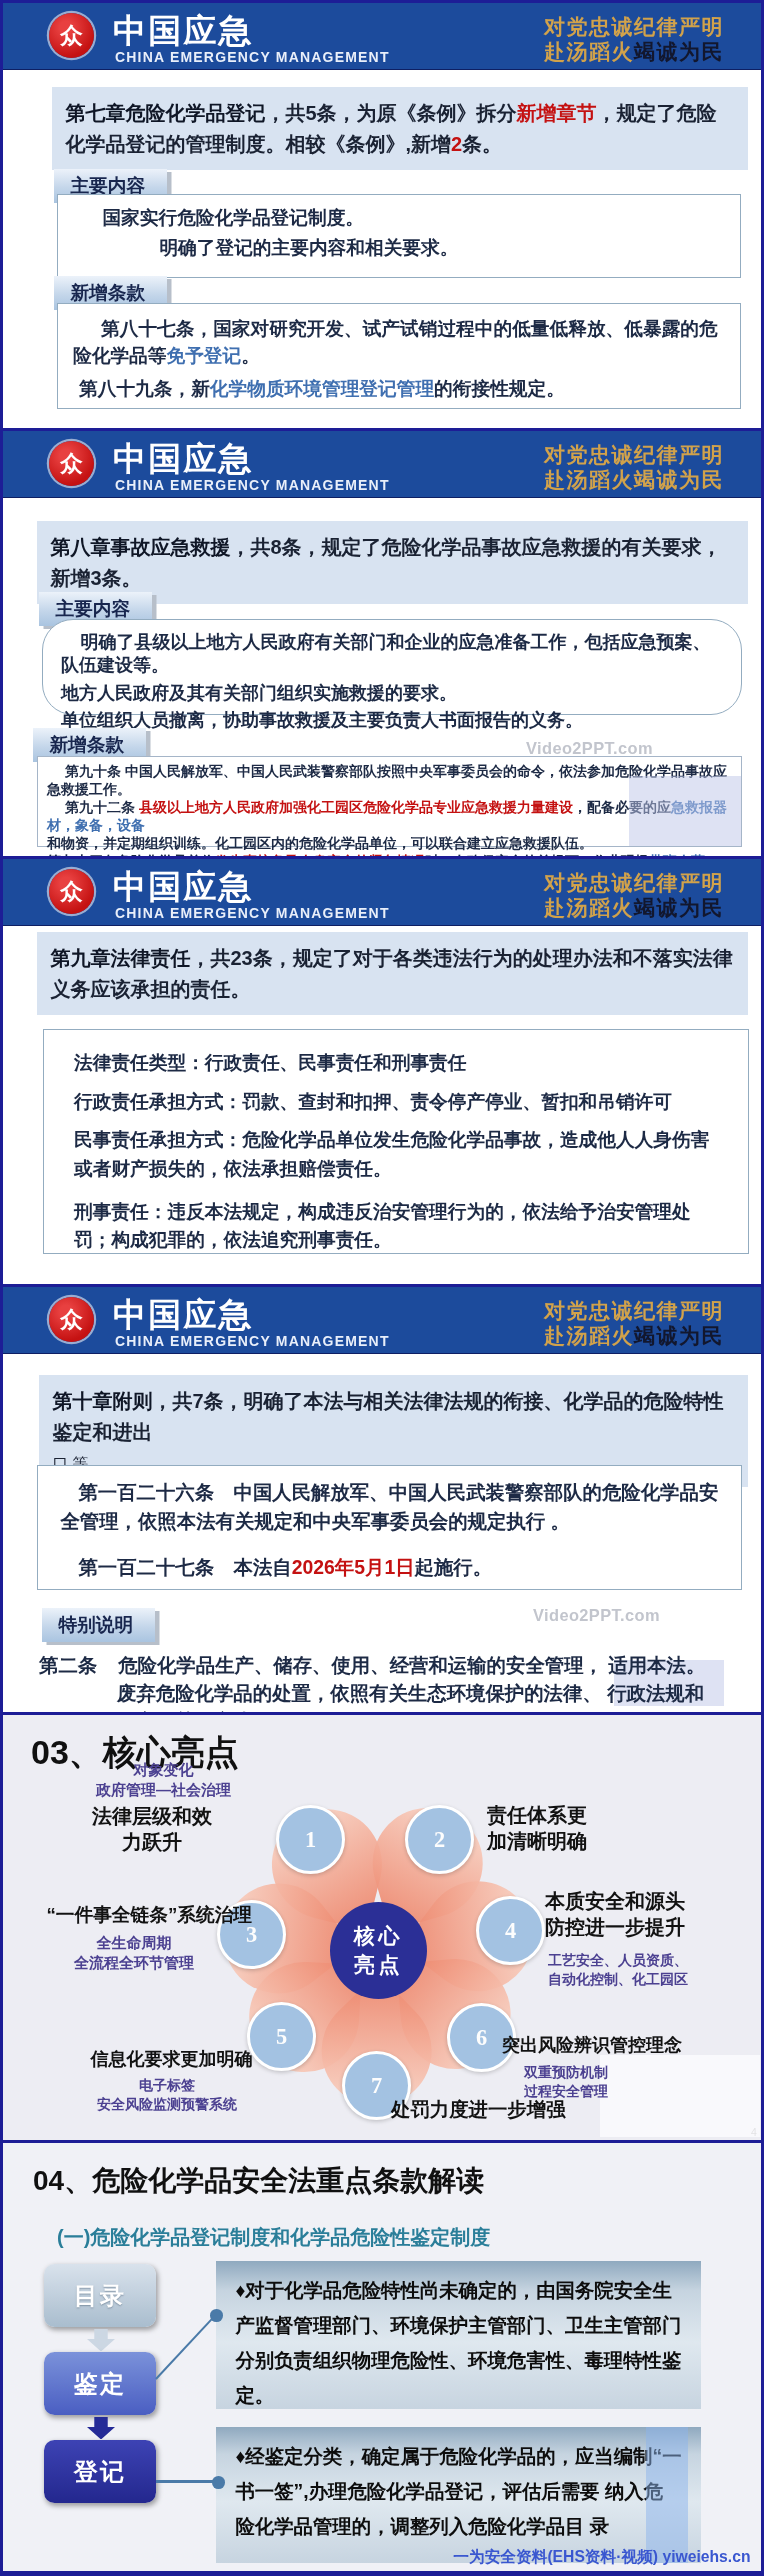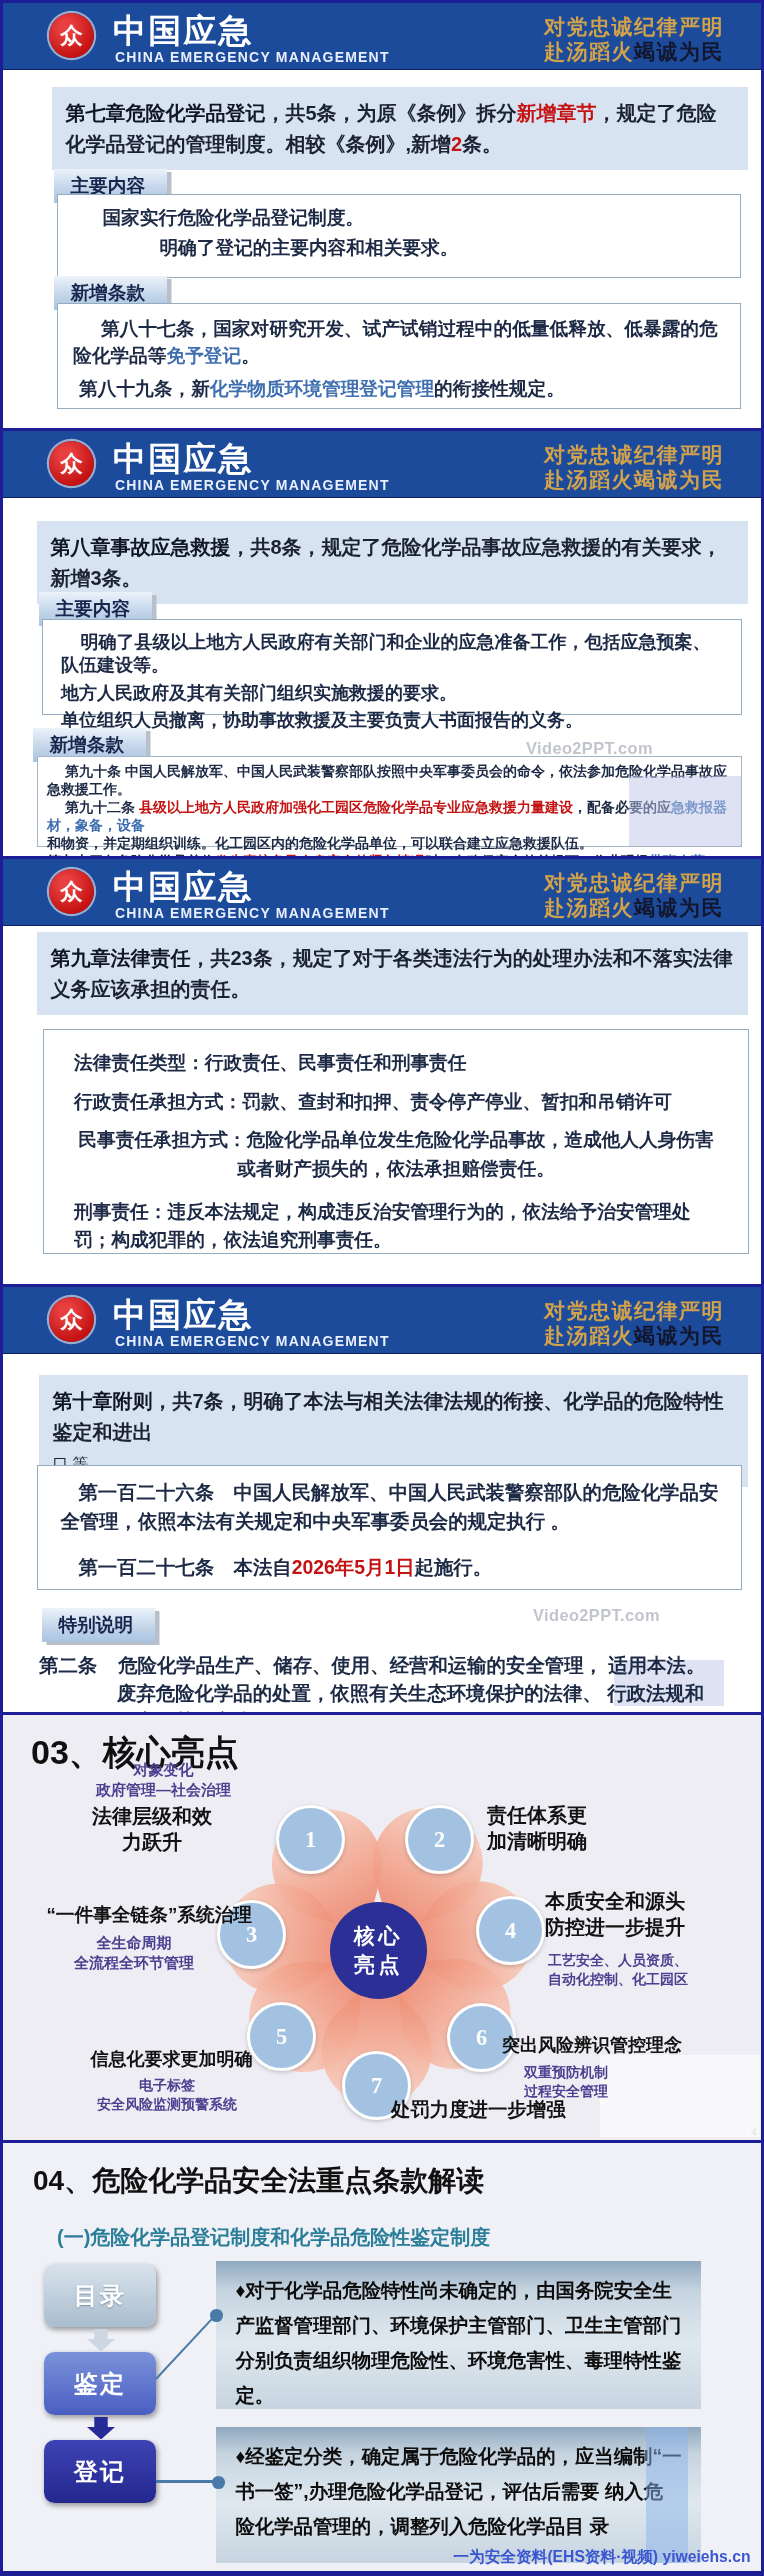--- a/index.html
+++ b/index.html
@@ -114,21 +114,21 @@
       <div class="brandsub">CHINA EMERGENCY MANAGEMENT</div>
       <div class="slogan">
         <div>对党忠诚纪律严明</div>
         <div><span>赴汤蹈火</span><span class="sfx">竭诚为民</span></div>
       </div>
     </header>
     <div class="intro" style="left:34px;top:90px;width:711px;">
       <span class="b">第八章事故应急救援</span><span>，共8条，规定了危险化学品事故应急救援的有关要求，新增3条。</span>
     </div>
     <div class="lbl" style="left:36px;top:161px;">主要内容</div>
-    <div class="cbox" style="left:39px;top:188px;width:700px;height:96px;padding:10.5px 18px;font-size:18px;font-weight:600;line-height:1.32;">
+    <div class="cbox" style="left:39px;top:188px;width:700px;height:96px;padding:10.5px 18px;font-size:18px;font-weight:600;line-height:1.32;border-radius:31px;">
       <div style="text-indent:19.4px;">明确了县级以上地方人民政府有关部门和企业的应急准备工作，包括应急预案、队伍建设等。</div>
       <div style="margin-top:3.7px;">地方人民政府及其有关部门组织实施救援的要求。</div>
       <div style="margin-top:3.7px;">单位组织人员撤离，协助事故救援及主要负责人书面报告的义务。</div>
     </div>
     <div class="lbl" style="left:30px;top:297px;">新增条款</div>
     <div class="wm" style="left:523px;top:308px;">Video2PPT.com</div>
     <div class="cbox" style="left:34px;top:325px;width:705px;height:91px;padding:4.5px 9px;font-size:14px;font-weight:600;line-height:1.3;border-color:#a5b5c8;">
       <div style="text-indent:18px;">第九十条  中国人民解放军、中国人民武装警察部队按照中央军事委员会的命令，依法参加危险化学品事故应急救援工作。</div>
       <div style="text-indent:18px;"><span>第九十二条 </span><span class="red">县级以上地方人民政府加强化工园区危险化学品专业应急救援力量建设</span><span>，配备必要的应</span><span class="bluet">急救报器材，象备，设备</span></div>
       <div>和物资，并定期组织训练。化工园区内的危险化学品单位，可以联合建立应急救援队伍。</div>
@@ -149,21 +149,21 @@
         <div>对党忠诚纪律严明</div>
         <div><span>赴汤蹈火</span><span class="sfx">竭诚为民</span></div>
       </div>
     </header>
     <div class="intro" style="left:34px;top:73px;width:711px;">
       <span class="b">第九章法律责任</span><span>，共23条，规定了对于各类违法行为的处理办法和不落实法律义务应该承担的责任。</span>
     </div>
     <div class="cbox" style="left:40px;top:170px;width:706px;height:225px;padding:19.4px 30px;font-size:18.7px;font-weight:600;line-height:1.5;">
       <p style="margin:0;">法律责任类型：行政责任、民事责任和刑事责任</p>
       <p style="margin:10.5px 0 0 0;">行政责任承担方式：罚款、查封和扣押、责令停产停业、暂扣和吊销许可</p>
-      <p style="margin:10.5px 0 0 0;text-align:center;">民事责任承担方式：危险化学品单位发生危险化学品事故，造成他人人身伤害或者财产损失的，依法承担赔偿责任。</p>
+      <p style="margin:10.5px 0 0 0;">民事责任承担方式：危险化学品单位发生危险化学品事故，造成他人人身伤害或者财产损失的，依法承担赔偿责任。</p>
       <p style="margin:15px 0 0 0;">刑事责任：违反本法规定，构成违反治安管理行为的，依法给予治安管理处罚；构成犯罪的，依法追究刑事责任。</p>
     </div>
   </section>
 
   <section class="slide s4">
     <header class="hdr">
       <div class="logo">
           <span>众</span>
         </div>
       <div class="brand">中国应急</div>

